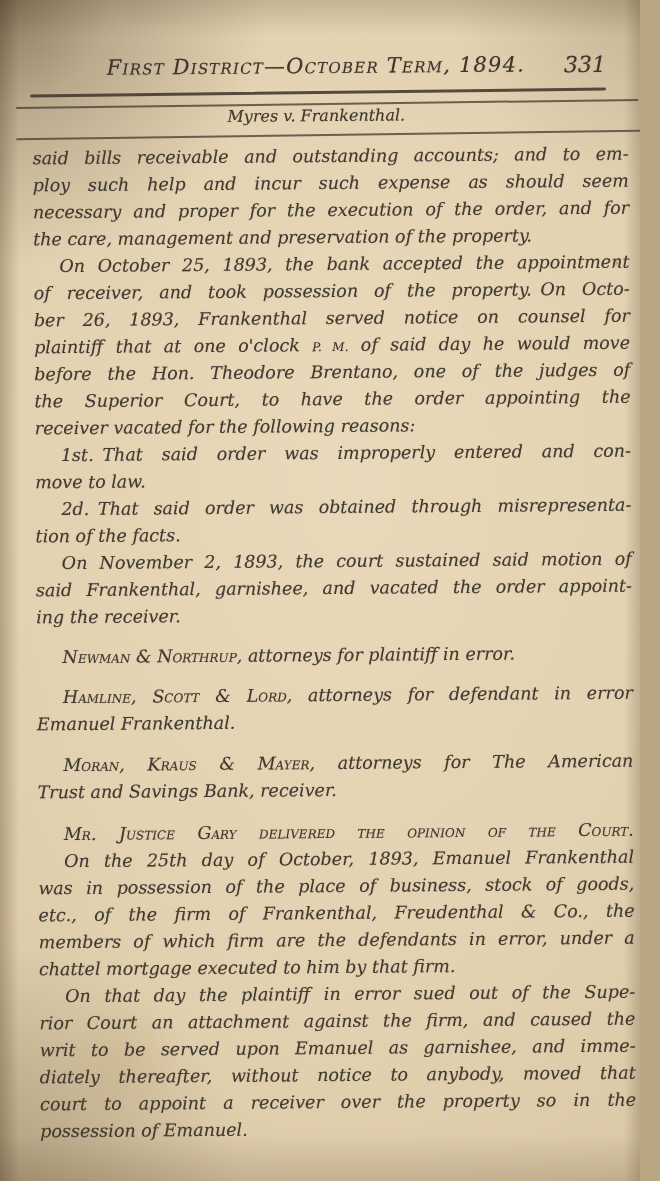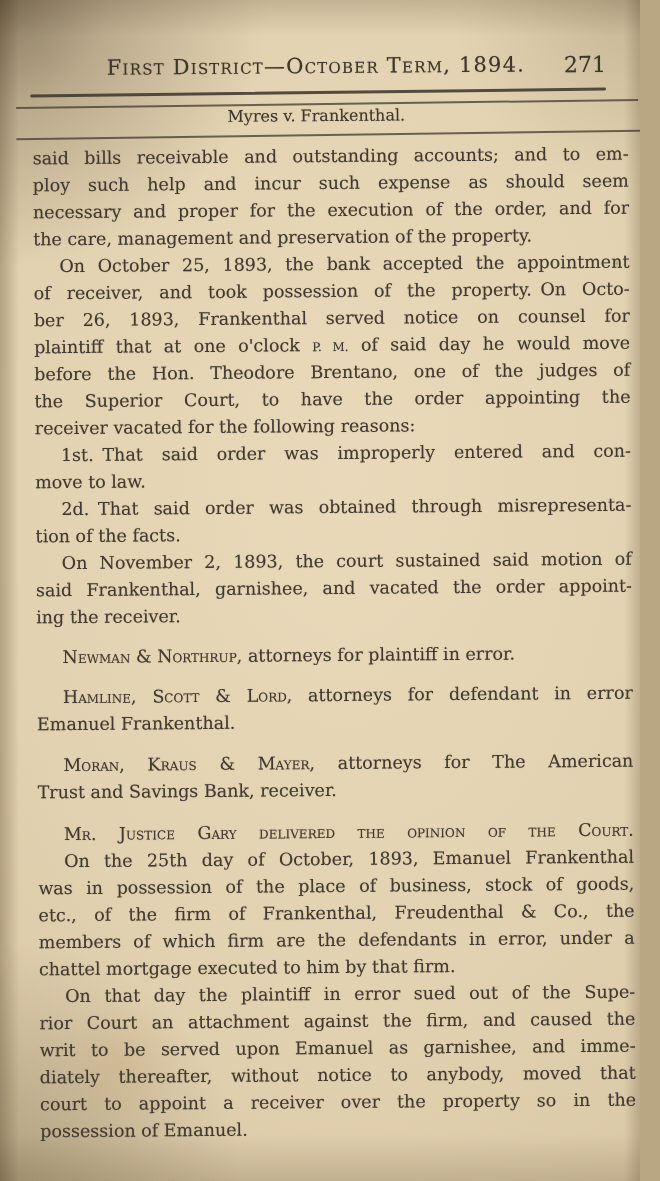--- a/index.html
+++ b/index.html
@@ -17,20 +17,21 @@
     background:
       radial-gradient(circle at 648px 758px, rgba(205,120,35,0.45) 0px, rgba(205,120,35,0.28) 2px, rgba(205,120,35,0) 5px),
       radial-gradient(circle at 617px 263px, rgba(110,82,45,0.40) 0px, rgba(110,82,45,0) 4px),
       radial-gradient(circle at 120px 1060px, rgba(180,130,60,0.10) 0px, rgba(180,130,60,0) 60px),
       radial-gradient(circle at 0% 0%, rgba(48,34,16,0.50) 0%, rgba(48,34,16,0.22) 8%, rgba(48,34,16,0) 20%),
       radial-gradient(circle at 0% 100%, rgba(60,45,22,0.26) 0%, rgba(60,45,22,0) 18%),
       radial-gradient(circle at 100% 0%, rgba(60,45,22,0.16) 0%, rgba(60,45,22,0) 14%),
       linear-gradient(90deg, rgba(70,52,26,0.30) 0%, rgba(70,52,26,0) 3%, rgba(70,52,26,0) 97.5%, rgba(70,52,26,0.22) 100%),
       linear-gradient(180deg, rgba(70,52,26,0.20) 0%, rgba(70,52,26,0) 3%, rgba(70,52,26,0) 96%, rgba(70,52,26,0.18) 100%),
       radial-gradient(ellipse 130% 110% at 54% 40%, #e9d9ba 0%, #e3d2b1 40%, #d8c6a3 70%, #c2b08b 100%);
+    font-style: italic;
   }
 
   
   .content {
     position: absolute;
     inset: 0;
     transform: rotate(-0.45deg);
     transform-origin: 330px 590px;
     color: var(--ink, #413a31);
   }
@@ -113,21 +114,21 @@
   .asc { font-variant-caps: all-small-caps; }
 </style>
 </head>
 <body>
 
 <div class="page">
   <div class="content">
 
     <div class="running-head">
       <div class="head-title">First District—October Term, 1894.</div>
-      <div class="page-num">271</div>
+      <div class="page-num">331</div>
     </div>
 
     <div class="rule rule-thick"></div>
     <div class="rule rule-thin-a"></div>
 
     <div class="case-name">Myres v. Frankenthal.</div>
 
     <div class="rule rule-thin-b"></div>
 
     <div class="body-text">

